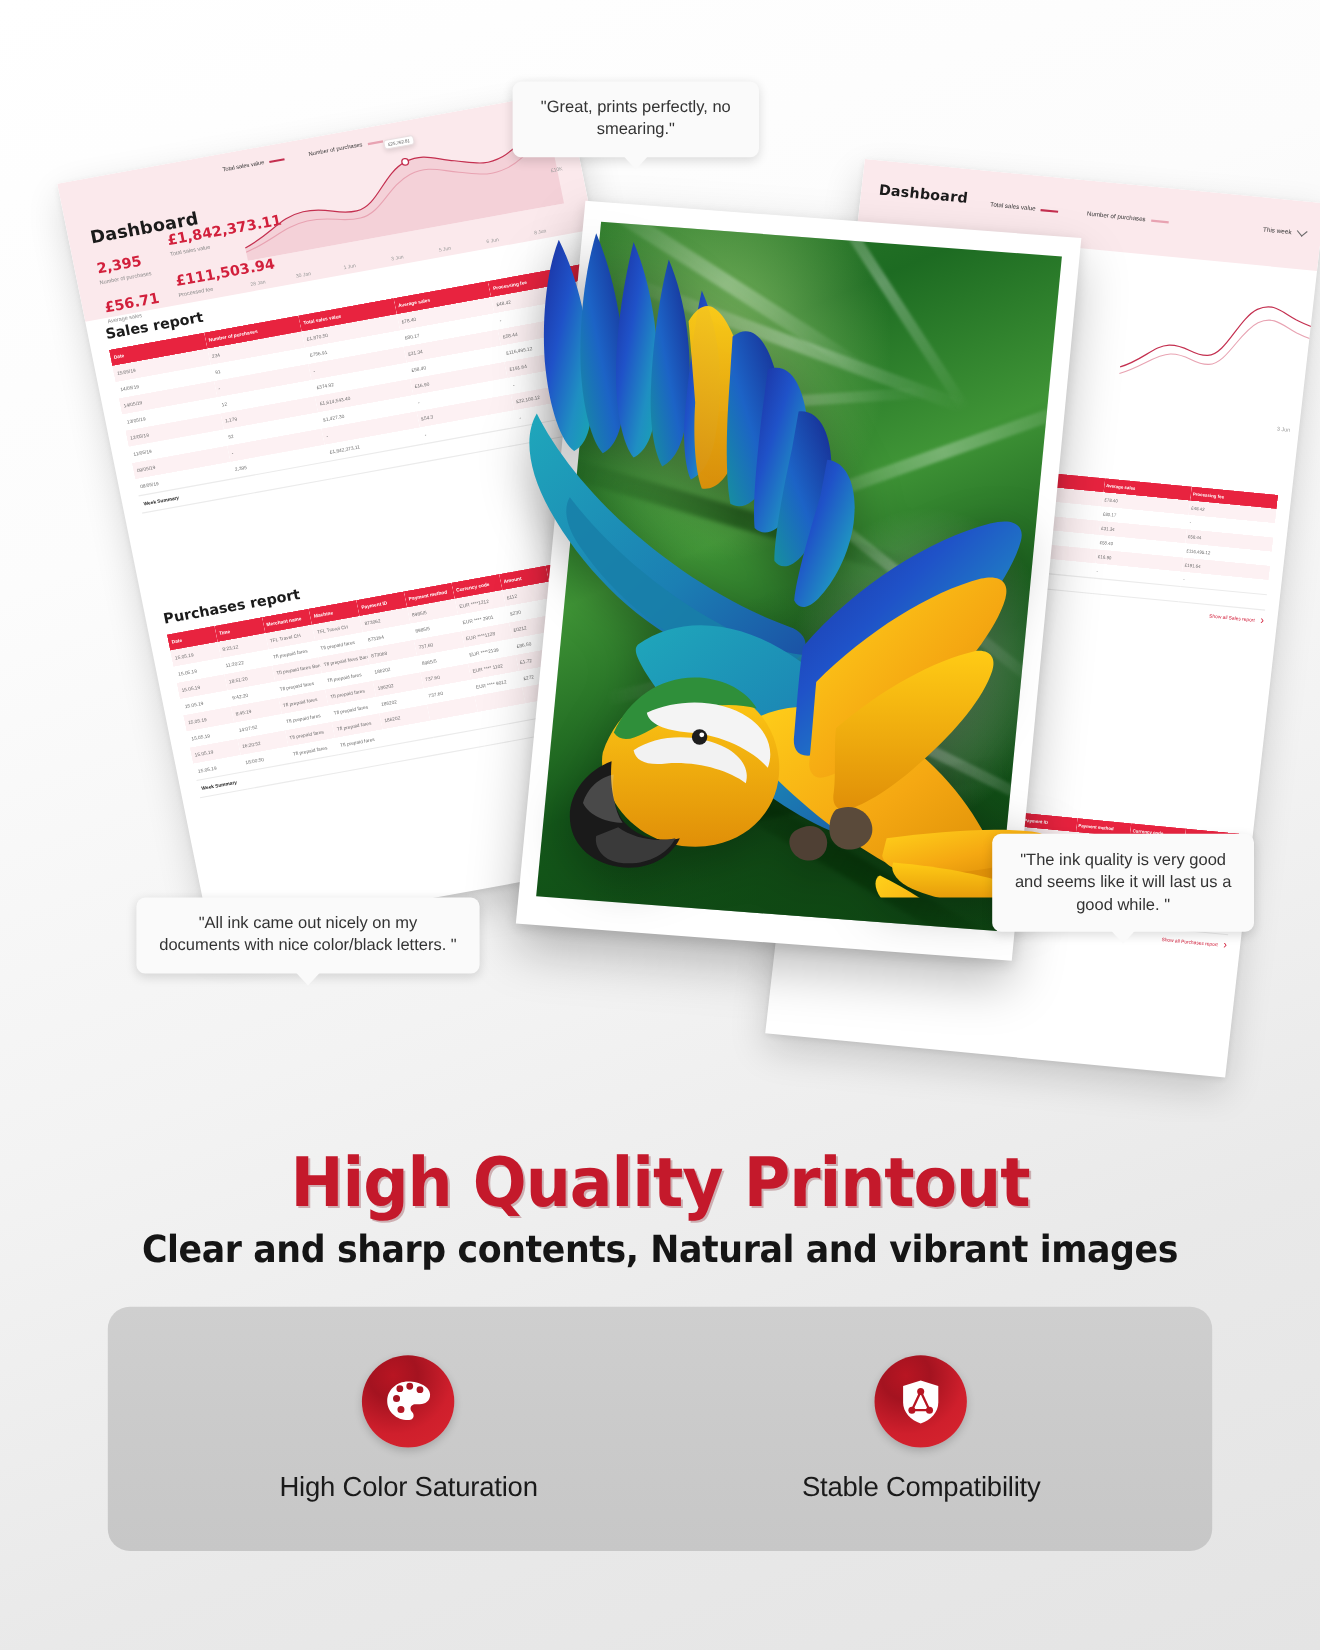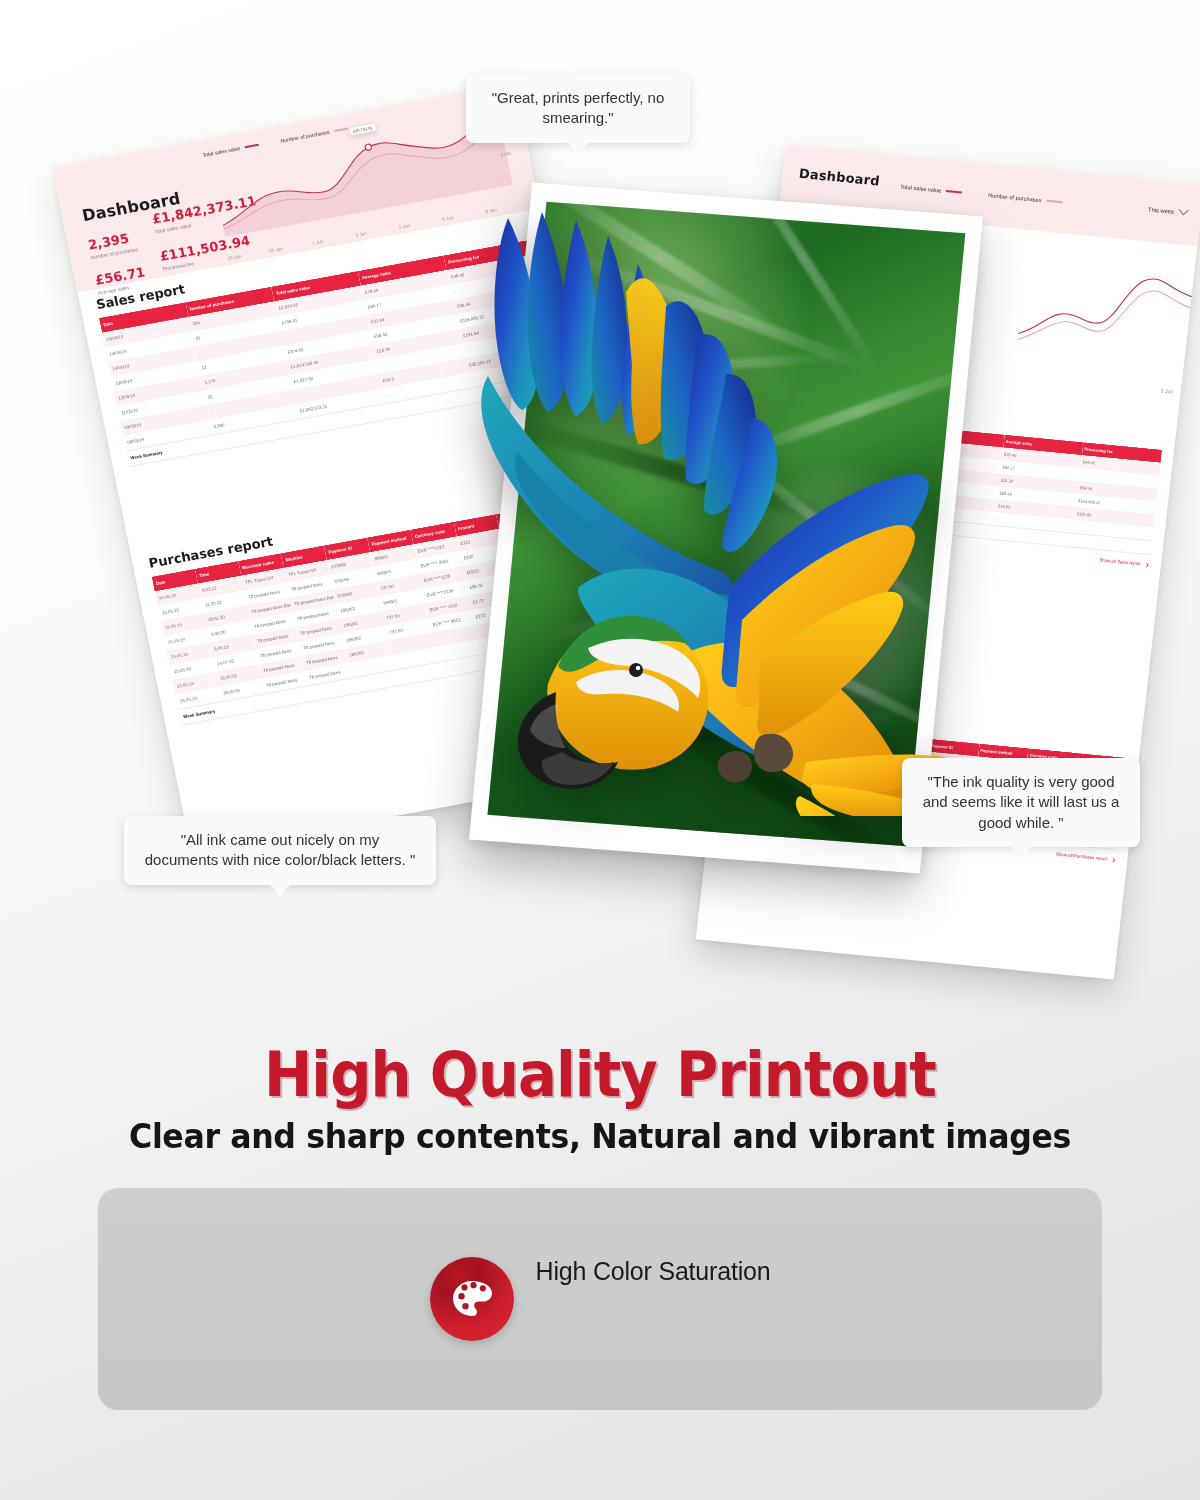--- a/index.html
+++ b/index.html
@@ -173,21 +173,21 @@
   }
 
   
   #features {
     position: absolute; left: 98px; top: 1188px; width: 1004px; height: 222px;
     background: linear-gradient(180deg, #cfcfcf 0%, #cacaca 55%, #c7c7c7 100%);
     border-radius: 20px;
     display: flex; align-items: center; justify-content: space-around;
     padding: 0 36px;
   }
-  .feature { display: flex; align-items: flex-start; gap: 22px; }
+  .feature { display: flex; flex-direction: column; align-items: center; gap: 22px; }
   .fi-circle {
     width: 84px; height: 84px; border-radius: 50%;
     background: radial-gradient(circle at 34% 22%, #b81522 0%, #a41320 26%, #cf1f2c 62%, #d8252f 100%);
     box-shadow: 0 3px 8px rgba(0,0,0,.18);
     display: flex; align-items: center; justify-content: center;
   }
   .fi-circle svg { display: block; }
   .feature-label { font-size: 25px; color: #1a1a1a; white-space: nowrap; letter-spacing: -.2px; }
 </style>
 </head>
@@ -765,13 +765,27 @@
   <div class="feature">
     <div class="fi-circle">
       <svg width="46" height="46" viewBox="0 0 46 46">
         <path d="M23,5 C12.5,5 4,12.9 4,22.6 C4,32.3 12.5,40 23,40 C26,40 28,38.4 28,36 C28,34.6 27.4,33.6 26.6,32.7 C25.8,31.8 25.2,30.8 25.2,29.5 C25.2,27.1 27.2,25.5 29.7,25.5 L33.5,25.5 C39.3,25.5 43,21.9 43,16.9 C43,10.3 33.9,5 23,5 Z M12.5,23.5 A3.2,3.2 0 1,1 12.5,17.1 A3.2,3.2 0 1,1 12.5,23.5 Z M15.5,14.5 A3.1,3.1 0 1,1 15.5,8.3 A3.1,3.1 0 1,1 15.5,14.5 Z M24.5,12.3 A3.1,3.1 0 1,1 24.5,6.1 A3.1,3.1 0 1,1 24.5,12.3 Z M33.8,15.4 A3.1,3.1 0 1,1 33.8,9.2 A3.1,3.1 0 1,1 33.8,15.4 Z M16.5,33.5 A3.2,3.2 0 1,1 16.5,27.1 A3.2,3.2 0 1,1 16.5,33.5 Z" fill="#ffffff"></path>
       </svg>
     </div>
     <div class="feature-label">High Color Saturation</div>
   </div>
 
 
+  <div class="feature">
+    <div class="fi-circle">
+      <svg width="46" height="46" viewBox="0 0 46 46">
+        <path d="M23,4 L39,9 L39,24 C39,33 32,40 23,43 C14,40 7,33 7,24 L7,9 Z" fill="#ffffff"></path>
+        <g stroke="#b81522" stroke-width="2.1" fill="none" stroke-linecap="round" stroke-linejoin="round">
+          <path d="M23,14 L15,31 L31,31 Z"></path>
+        </g>
+        <circle cx="23" cy="14" r="3.2" fill="#b81522"></circle>
+        <circle cx="15" cy="31" r="3.2" fill="#b81522"></circle>
+        <circle cx="31" cy="31" r="3.2" fill="#b81522"></circle>
+      </svg>
+    </div>
+    <div class="feature-label">Stable Compatibility</div>
+  </div>
 </div>
 
 </body></html>

